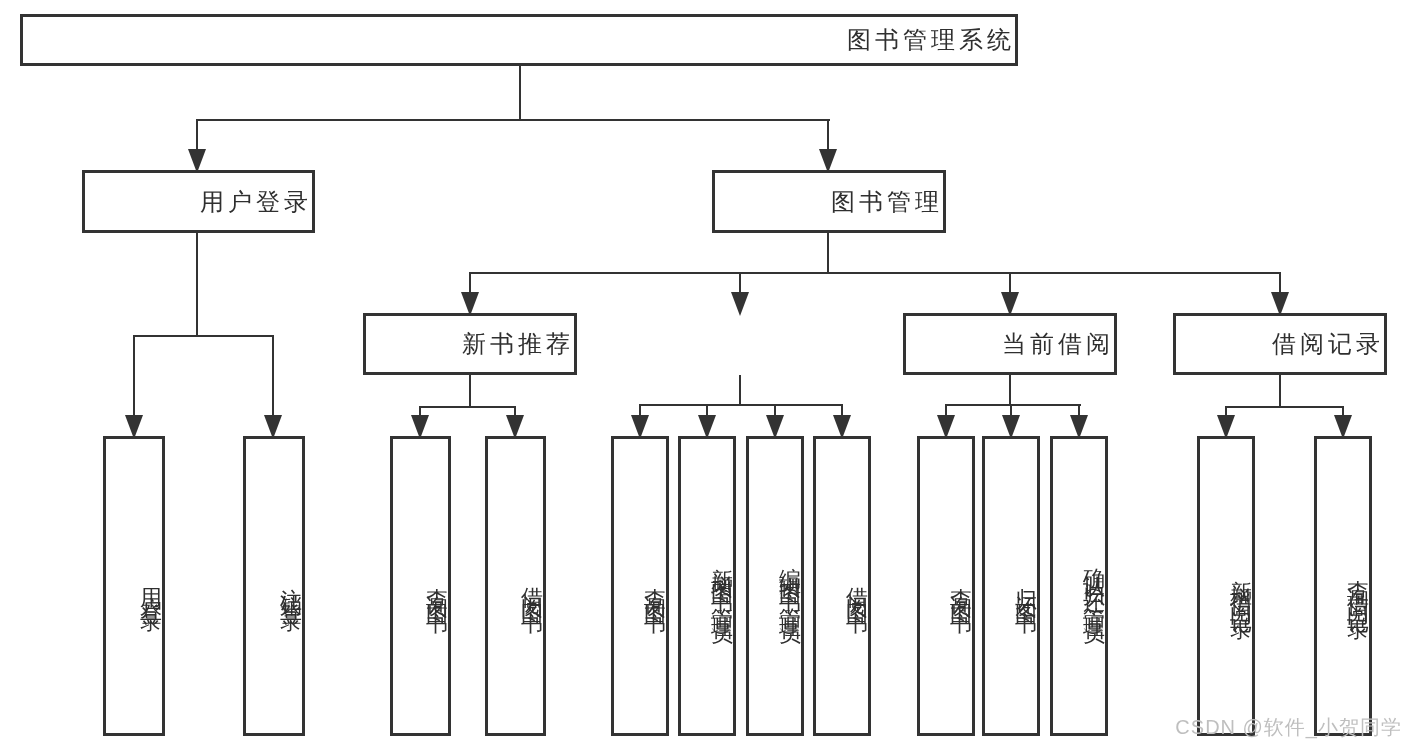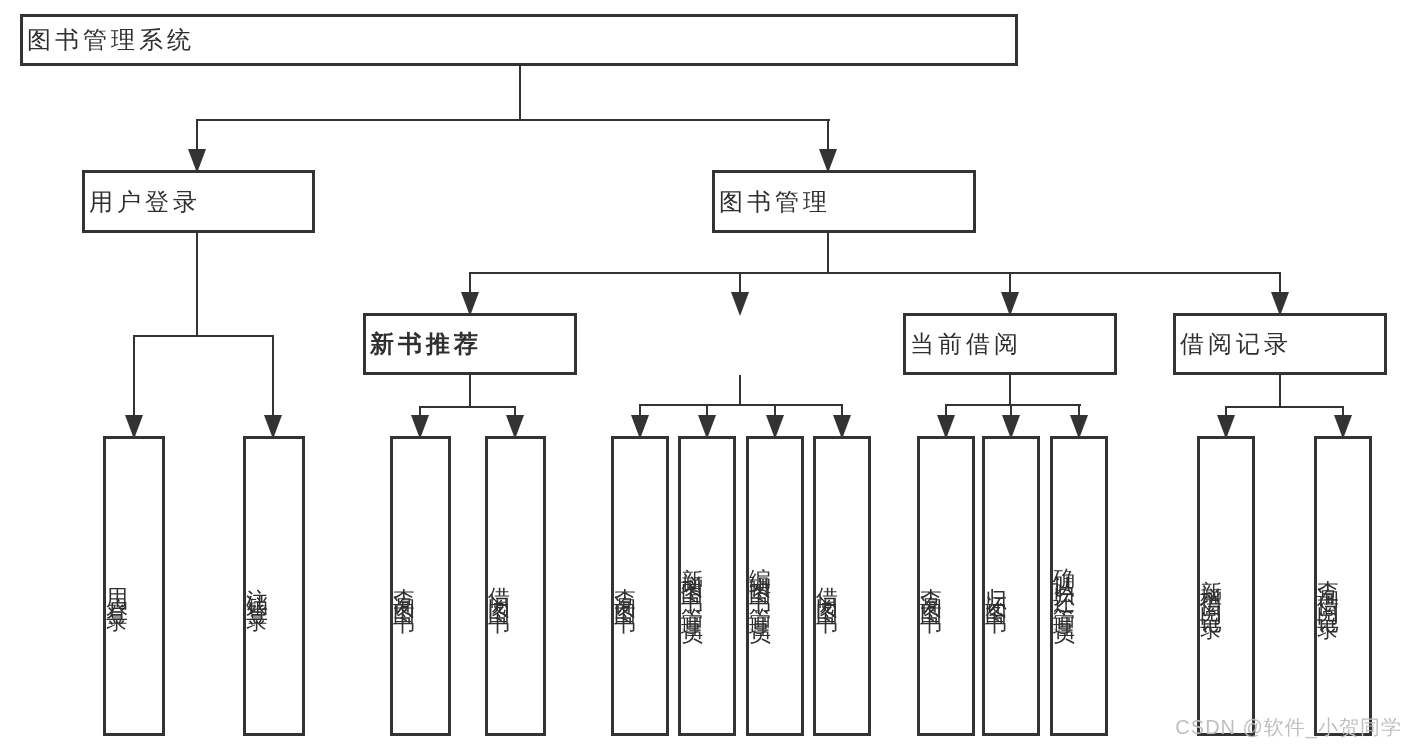--- a/index.html
+++ b/index.html
@@ -16,21 +16,21 @@
     width: 1405px;
     height: 747px;
   }
   .node {
     position: absolute;
     box-sizing: border-box;
     background: var(--fill, #ffffff);
     border: 3px solid var(--line, #333333);
     display: flex;
     align-items: center;
-    justify-content: flex-start;
+    justify-content: flex-end;
     color: var(--text, #2f2f2f);
     z-index: 2;
   }
   .node.h span {
     font-size: 24px;
     letter-spacing: 4px;
     white-space: nowrap;
     padding-left: 4px; 
   }
   .node.v span {
@@ -122,24 +122,24 @@
     <div class="arrowhead" style="left: 1002px; top: 415px;"></div>
     <div class="arrowhead" style="left: 1070px; top: 415px;"></div>
     <div class="arrowhead" style="left: 1217px; top: 415px;"></div>
     <div class="arrowhead" style="left: 1334px; top: 415px;"></div>
     <div class="node h" style="left: 20px; top: 14px; width: 998px; height: 52px;">
       <span>图书管理系统</span>
     </div>
     <div class="node h" style="left: 82px; top: 170px; width: 233px; height: 63px;">
       <span>用户登录</span>
     </div>
-    <div class="node h" style="left: 712px; top: 170px; width: 264px; height: 63px;">
+    <div class="node h" style="left: 712px; top: 170px; width: 234px; height: 63px;">
       <span>图书管理</span>
     </div>
-    <div class="node h" style="left: 363px; top: 313px; width: 214px; height: 62px; font-weight: bold;">
+    <div class="node h" style="left: 363px; top: 313px; width: 214px; height: 62px;">
       <span>新书推荐</span>
     </div>
     <div class="node h" style="left: 903px; top: 313px; width: 214px; height: 62px;">
       <span>当前借阅</span>
     </div>
     <div class="node h" style="left: 1173px; top: 313px; width: 214px; height: 62px;">
       <span>借阅记录</span>
     </div>
     <div class="node v" style="left: 103px; top: 436px; width: 62px; height: 300px;">
       <span>用户登录</span>

